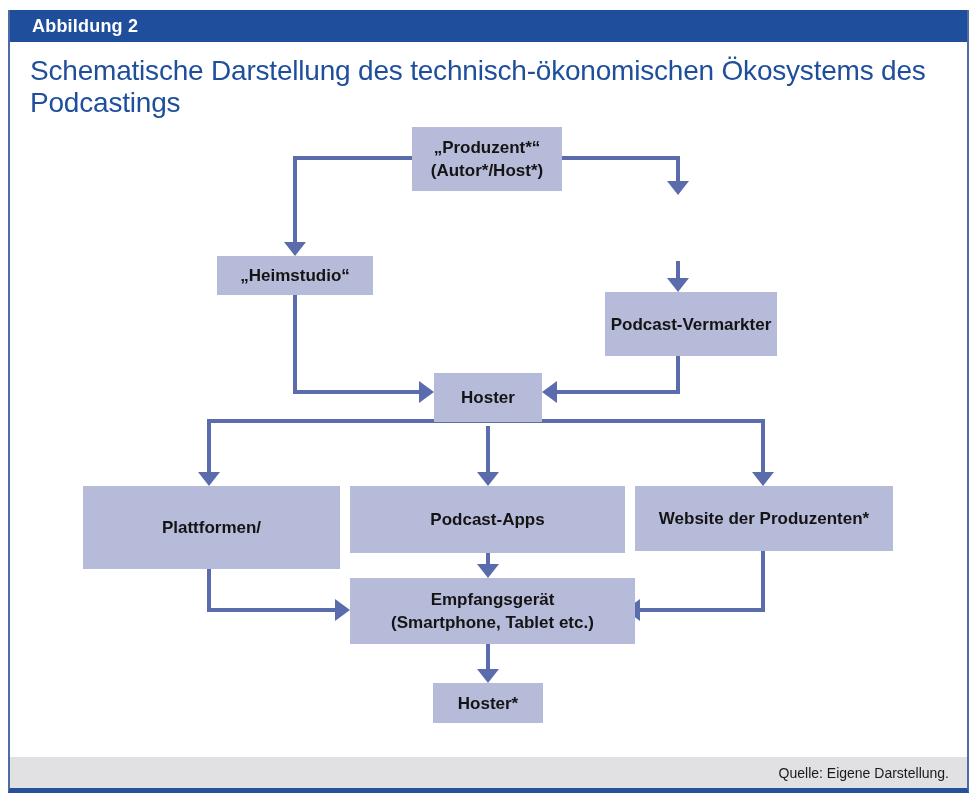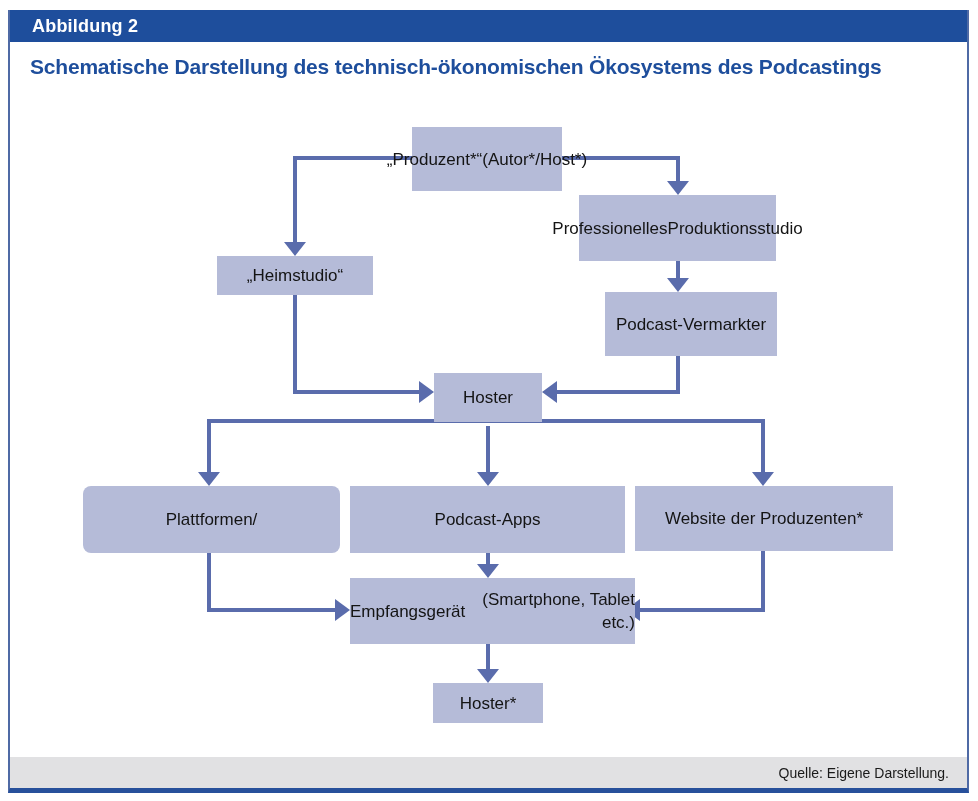--- a/index.html
+++ b/index.html
@@ -13,24 +13,24 @@
   *{margin:0;padding:0;box-sizing:border-box;}
   body{background:#fff;font-family:"Liberation Sans",sans-serif;}
   .page{position:relative;width:978px;height:801px;background:#fff;overflow:hidden;}
   .frame{position:absolute;left:8px;top:10px;width:961px;height:783px;
          border-left:2px solid var(--frame);border-right:2px solid var(--frame);
          border-bottom:5px solid var(--framedark);background:#fff;}
   .header-bar{position:absolute;left:10px;top:10px;width:957px;height:32px;
               background:var(--blue);display:flex;align-items:center;padding-left:22px;}
   .header-bar span{color:#ffffff;font-weight:bold;font-size:18px;letter-spacing:0.2px;}
   .fig-title{position:absolute;left:30px;top:55px;width:920px;
-             color:var(--blue);font-weight:bold;font-size:21px;letter-spacing:-0.2px;}
+             color:var(--blue);font-weight:normal;font-size:28px;letter-spacing:-0.2px;}
   .node{position:absolute;background:var(--boxfill);color:#141414;
-        display:flex;align-items:center;justify-content:center;
-        text-align:right;font-weight:normal;font-size:17px;line-height:23px;z-index:2;}
+        display:flex;flex-direction:column;align-items:center;justify-content:center;
+        text-align:right;font-weight:bold;font-size:17px;line-height:23px;z-index:2;}
   .seg{position:absolute;background:var(--arrow);z-index:1;}
   .arr{position:absolute;width:0;height:0;z-index:1;}
   .arrD{border-left:11px solid transparent;border-right:11px solid transparent;border-top:14px solid var(--arrow);}
   .arrR{border-top:11px solid transparent;border-bottom:11px solid transparent;border-left:15px solid var(--arrow);}
   .arrL{border-top:11px solid transparent;border-bottom:11px solid transparent;border-right:15px solid var(--arrow);}
   .footer-bar{position:absolute;left:10px;top:757px;width:957px;height:31px;background:var(--footerbg);
               display:flex;align-items:center;justify-content:flex-end;padding-right:18px;}
   .footer-bar span{color:#1a1a1a;font-size:14px;}
 </style>
 </head>
@@ -44,38 +44,34 @@
     <span>Abbildung 2</span>
   </div>
 
   <div class="fig-title">Schematische Darstellung des technisch-ökonomischen Ökosystems des Podcastings</div>
 
   <div class="node" style="left:412px;top:127px;width:150px;height:64px;">
     <div>„Produzent*“</div>
     <div>(Autor*/Host*)</div>
   </div>
 
-  <div class="node" style="left:579px;top:195px;width:197px;height:66px;">
-    <div>Professionelles</div>
-    <div>Produktionsstudio</div>
-  </div>
 
   <div class="node" style="left:217px;top:256px;width:156px;height:39px;">
     <div>„Heimstudio“</div>
   </div>
 
   <div class="node" style="left:581px;top:292px;width:172px;height:64px;margin-left:24px;">
     <div>Podcast-Vermarkter</div>
   </div>
 
   <div class="node" style="left:434px;top:373px;width:108px;height:49px;">
     <div>Hoster</div>
   </div>
 
-  <div class="node" style="left:83px;top:486px;width:257px;height:67px;border-radius:8px;">
+  <div class="node" style="left:83px;top:486px;width:257px;height:83px;">
     <div>Plattformen/</div>
   </div>
 
   <div class="node" style="left:350px;top:486px;width:275px;height:67px;">
     <div>Podcast-Apps</div>
   </div>
 
   <div class="node" style="left:635px;top:486px;width:258px;height:65px;">
     <div>Website der Produzenten*</div>
   </div>

